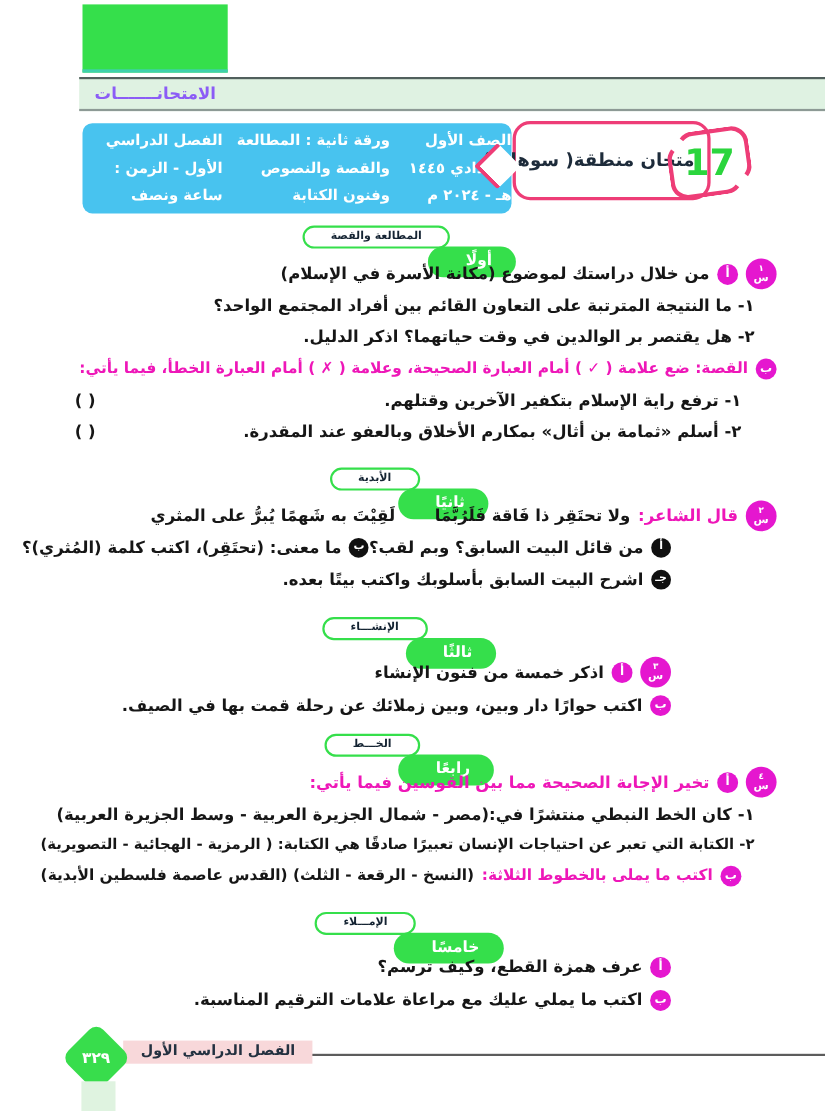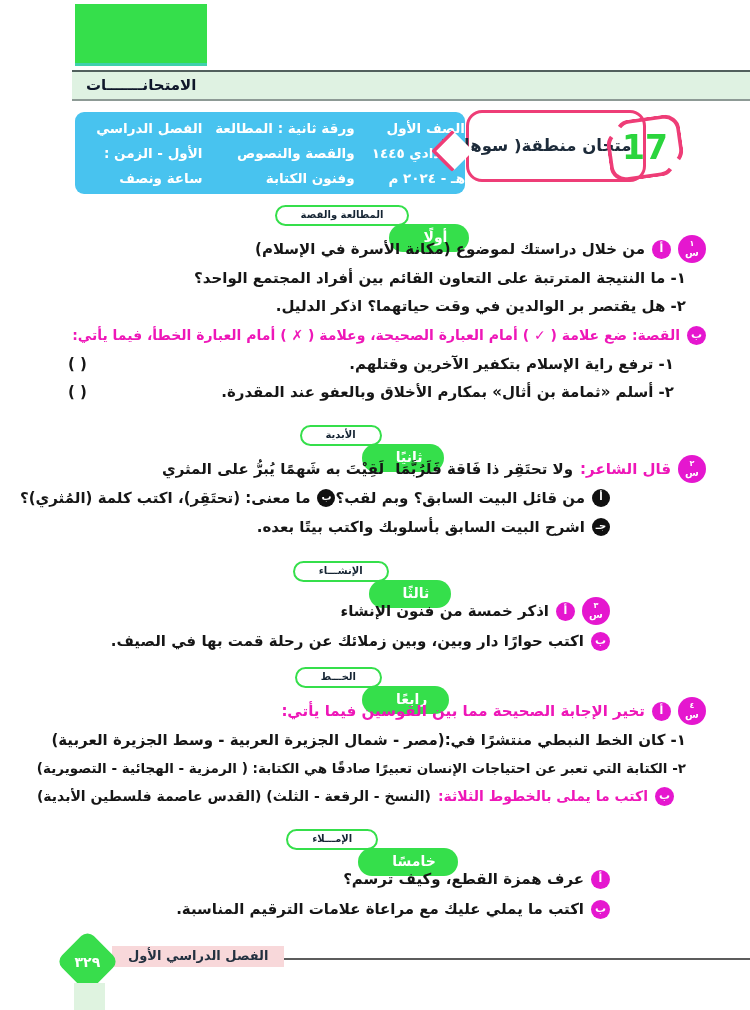--- a/index.html
+++ b/index.html
@@ -13,21 +13,21 @@
     --navy:#1d2b3a;
   }
   *{margin:0;padding:0;box-sizing:border-box;}
   html,body{background:#fff;}
   body{font-family:"DejaVu Sans",sans-serif;}
   .page{position:relative;width:750px;height:1010px;background:#fff;overflow:hidden;font-weight:bold;}
 
   
   .green-block{position:absolute;left:75px;top:4px;width:132px;height:62px;background:var(--green);border-bottom:3px solid #3fd0ac;}
   .band{position:absolute;left:72px;top:70px;right:0;height:31px;background:var(--band);border-top:2px solid #51605d;border-bottom:2px solid #8d9a95;display:flex;align-items:center;}
-  .band-title{direction:rtl;font-size:15px;color:#0f172a;padding:0 0 2px 0;margin-left:14px;letter-spacing:.5px;}
+  .band-title{direction:rtl;font-size:15px;color:#8b5cf6;padding:0 0 2px 0;margin-left:14px;letter-spacing:.5px;}
 
   .info-box{position:absolute;left:75px;top:112px;width:390px;height:82px;background:var(--blue);border-radius:9px;display:flex;justify-content:center;align-items:center;direction:rtl;color:#fff;font-size:13.5px;line-height:25px;}
 
   .chevron{position:absolute;left:437px;top:136px;width:30px;height:30px;background:#fff;border-left:4px solid var(--pink);border-bottom:4px solid var(--pink);transform:rotate(45deg);border-radius:3px;z-index:2;}
   .badge{position:absolute;left:466px;top:110px;width:180px;height:72px;background:#fff;border:3.5px solid var(--pink);border-radius:16px;z-index:1;display:flex;flex-direction:row;justify-content:center;align-items:center;padding:0 36px 0 0;direction:rtl;}
   .badge-title,.badge-sub{font-size:16.5px;color:var(--navy);line-height:28px;white-space:nowrap;}
   .numframe{position:absolute;left:608px;top:117px;width:74px;height:62px;z-index:3;display:flex;align-items:center;justify-content:center;}
   .numframe::before{content:"";position:absolute;left:8px;top:0;right:0;bottom:10px;border:4.5px solid var(--pink);border-bottom-color:transparent;border-left-color:transparent;border-radius:16px;transform:rotate(-8deg);}
   .numframe::after{content:"";position:absolute;left:0;top:10px;right:8px;bottom:0;border:4.5px solid var(--pink);border-top-color:transparent;border-right-color:transparent;border-radius:16px;transform:rotate(-8deg);}
   .num17{color:#2bd53d;font-size:33px;line-height:1;padding-bottom:2px;}
@@ -50,21 +50,21 @@
   .s14{font-size:14px;}
   .s135{font-size:13.5px;}
   .qcirc{width:28px;height:28px;border-radius:50%;background:var(--mag);color:#fff;display:inline-flex;flex-direction:column;align-items:center;justify-content:center;line-height:1;flex:none;}
   .qcirc .n{font-size:8px;}
   .qcirc .s{font-size:10px;}
   .pcirc{width:19px;height:19px;border-radius:50%;background:var(--mag);color:#fff;display:inline-flex;align-items:center;justify-content:center;font-size:11px;line-height:1;padding-bottom:2px;flex:none;}
   .bcirc{width:18px;height:18px;border-radius:50%;background:#101010;color:#fff;display:inline-flex;align-items:center;justify-content:center;font-size:10px;line-height:1;padding-bottom:2px;flex:none;}
   .grp{display:flex;align-items:center;gap:7px;}
   .splitrow{display:flex;justify-content:space-between;align-items:center;height:28px;padding-right:96px;padding-left:112px;font-size:15px;white-space:nowrap;}
   .optrow{display:flex;justify-content:space-between;align-items:center;height:28px;padding-right:20px;padding-left:28px;font-size:15px;white-space:nowrap;}
-  .v2{margin-right:4px;}
+  .v2{margin-right:29px;}
 
   
   .f-rule{position:absolute;left:232px;right:0;top:958px;border-top:2px solid #5c5c5c;}
   .f-label{position:absolute;left:112px;top:946px;background:#f8d8da;color:#233140;font-size:13px;padding:2px 16px 4px;direction:rtl;white-space:nowrap;}
   .f-diamond{position:absolute;left:65px;top:939px;width:45px;height:45px;background:#38dd4c;border-radius:9px;transform:rotate(45deg);display:flex;align-items:center;justify-content:center;}
   .f-diamond span{transform:rotate(-45deg);color:#fff;font-size:14px;}
   .f-strip{position:absolute;left:74px;top:983px;width:31px;height:27px;background:#dff3e0;}
 </style>
 </head>
 <body>

